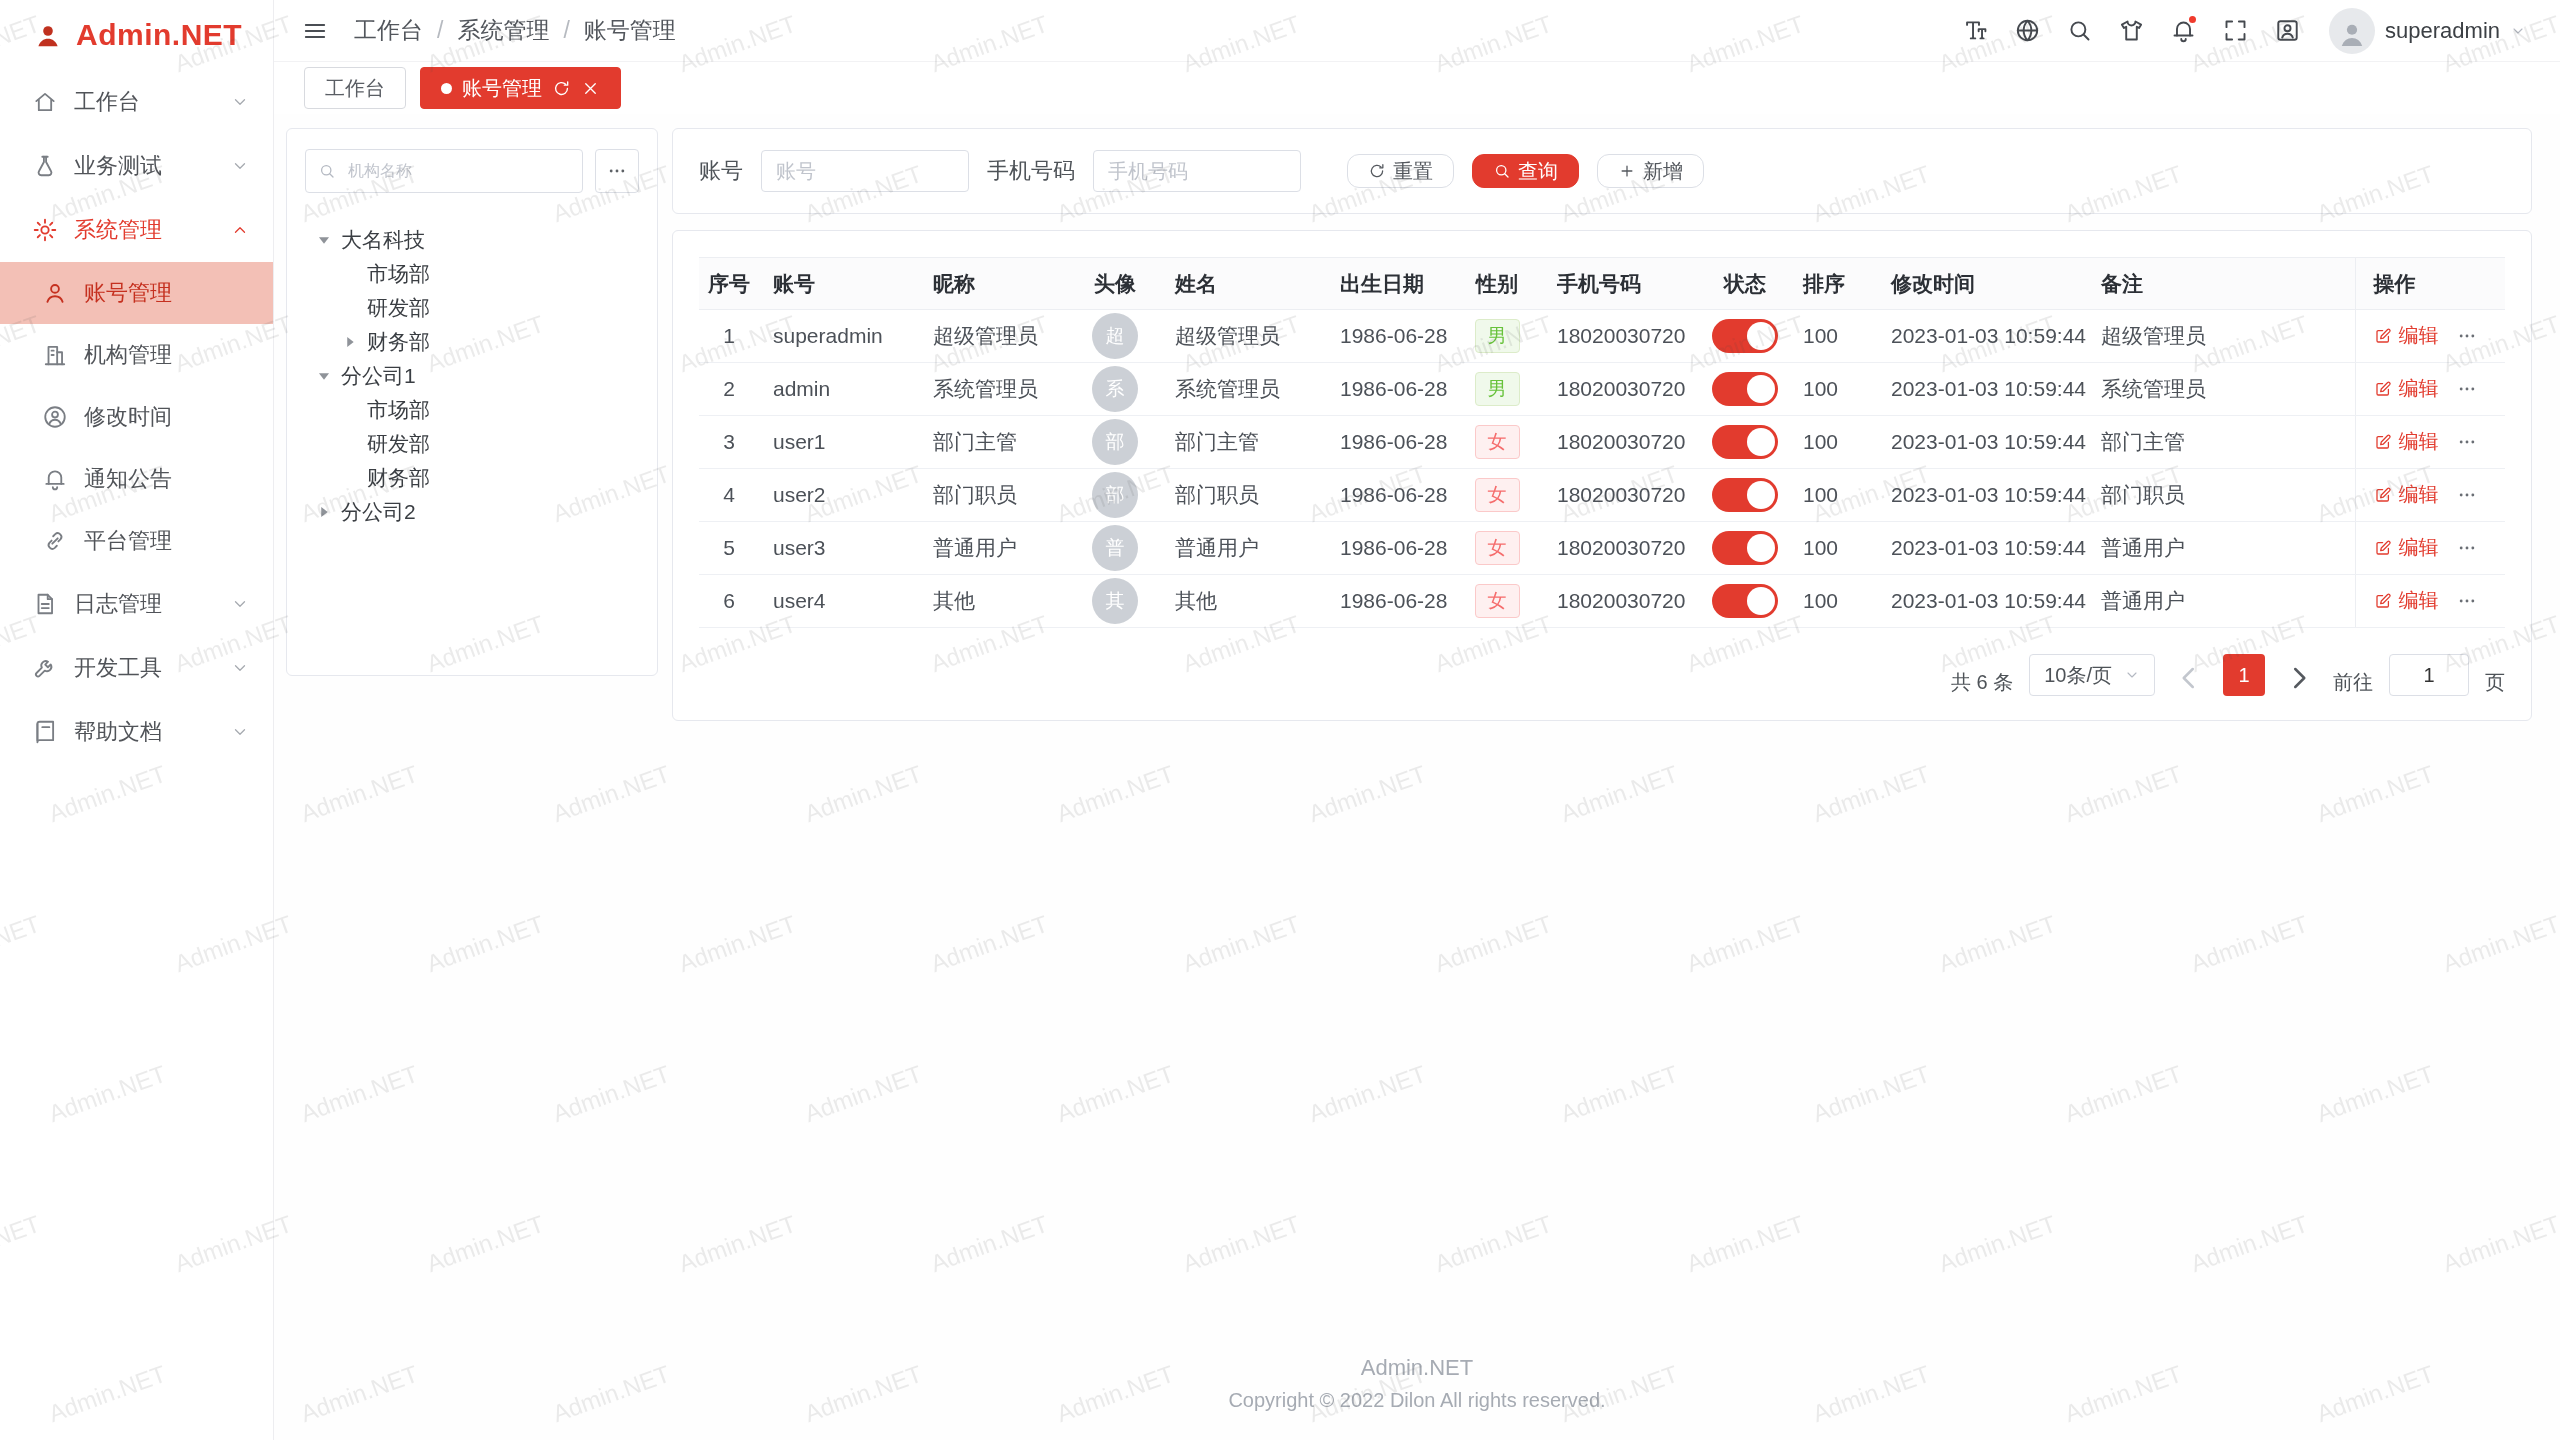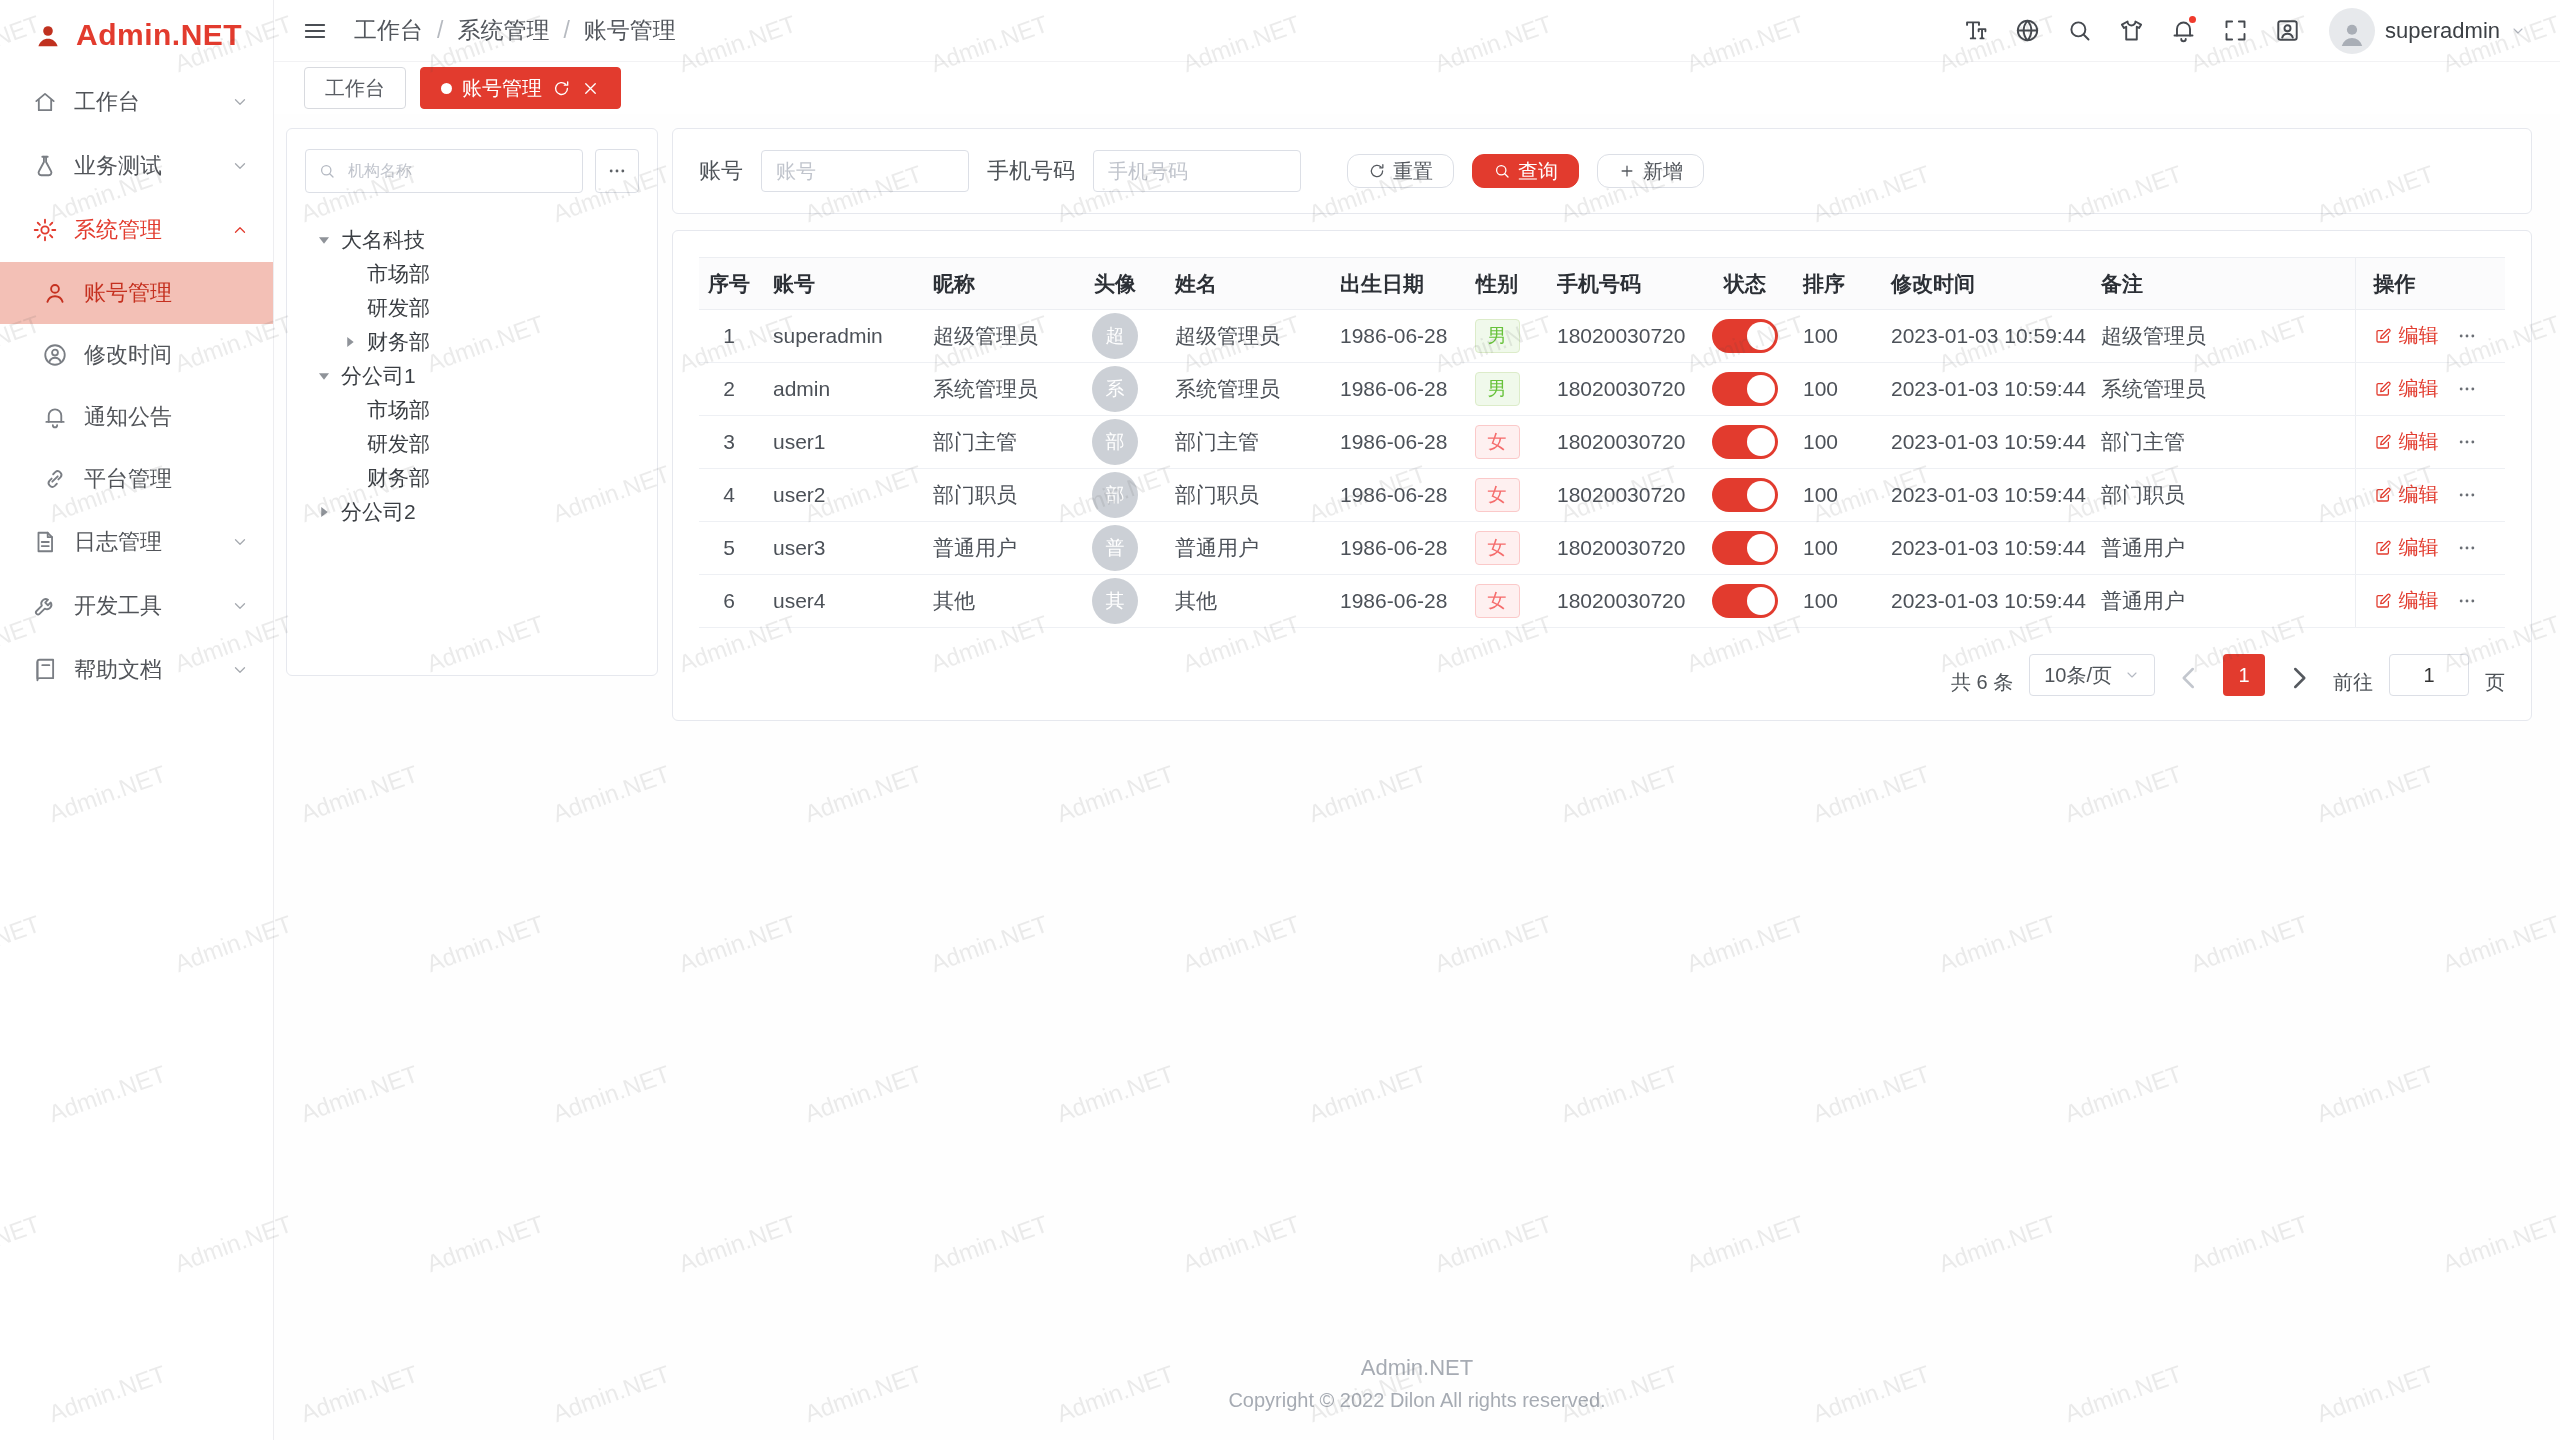--- a/index.html
+++ b/index.html
@@ -190,20 +190,31 @@
         </div>
         <div class="submenu">
           <div class="menu-item sub active">
             <span class="i mi">
               <svg viewBox="0 0 24 24" fill="none" stroke="currentColor" stroke-width="1.7" stroke-linecap="round" stroke-linejoin="round">
                 <circle cx="12" cy="8.2" r="3.6"></circle>
                 <path d="M5 20.2c1.1-3.5 3.9-5.2 7-5.2s5.9 1.7 7 5.2"></path>
               </svg>
             </span>
             <span class="mi-label">账号管理</span>
+          </div>
+          <div class="menu-item sub">
+            <span class="i mi">
+              <svg viewBox="0 0 24 24" fill="none" stroke="currentColor" stroke-width="1.7" stroke-linecap="round" stroke-linejoin="round">
+                <path d="M3.5 20.5h17"></path>
+                <path d="M6 20.5V4.5h8v16"></path>
+                <path d="M14 9.5h4.5v11"></path>
+                <path d="M8.8 8h2M8.8 12h2"></path>
+              </svg>
+            </span>
+            <span class="mi-label">机构管理</span>
           </div>
           <div class="menu-item sub">
             <span class="i mi">
               <svg viewBox="0 0 24 24" fill="none" stroke="currentColor" stroke-width="1.7" stroke-linecap="round" stroke-linejoin="round">
                 <circle cx="12" cy="12" r="9"></circle>
                 <circle cx="12" cy="9.8" r="2.7"></circle>
                 <path d="M6.8 18.2c1-2.5 3-3.7 5.2-3.7s4.2 1.2 5.2 3.7"></path>
               </svg>
             </span>
             <span class="mi-label">修改时间</span>

